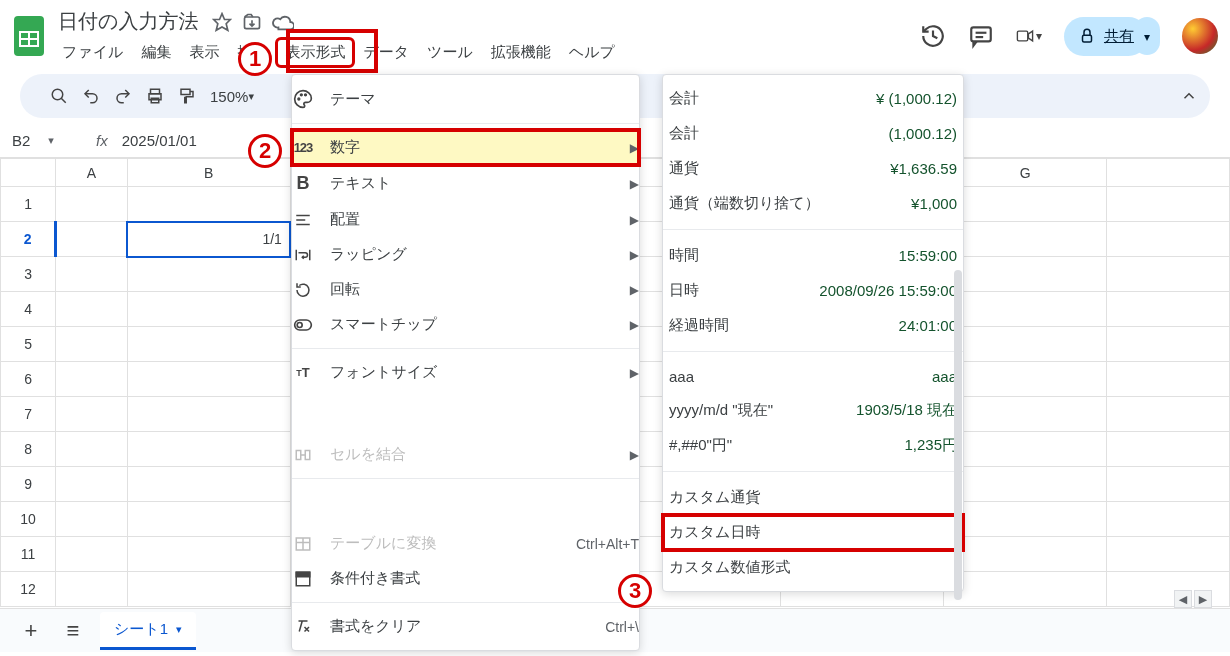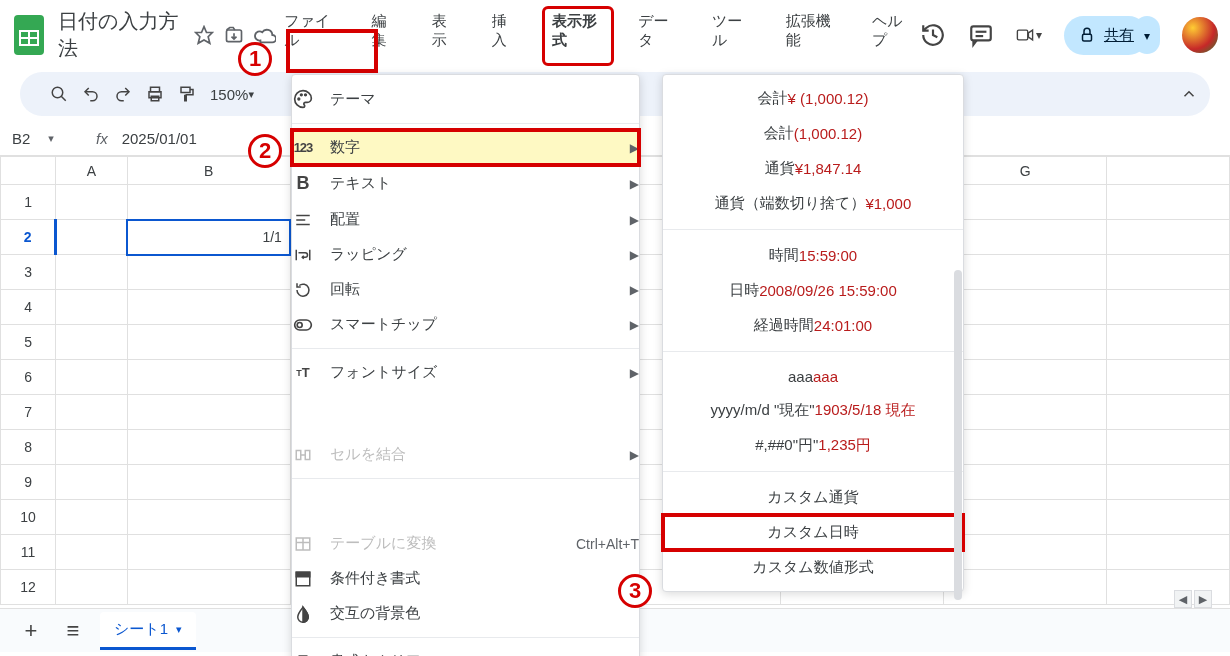--- a/index.html
+++ b/index.html
@@ -1,26 +1,26 @@
 <!DOCTYPE html>
 <html><head>
 <meta charset="utf-8">
 <style>
   * { box-sizing: border-box; font-family: Arial, "Hiragino Sans", "Meiryo", sans-serif; }
   body { margin: 0; background: #fff; width: 1230px; height: 656px; overflow: hidden; position: relative; }
 
   .header { display:flex; align-items:center; padding: 6px 12px 0 8px; }
   .logo { width:42px; height:42px; display:flex; align-items:center; justify-content:center; margin-right:4px;}
-  .title-area { flex:1; display:flex; flex-direction:row; }
+  .title-area { flex:1; display:flex; flex-direction:column; }
   .title-row { display:flex; align-items:center; gap:10px; }
   .doc-title { font-size:20px; color:#3c4043; padding:2px 4px;}
   .title-icons { display:flex; gap:10px; color:#5f6368; }
-  .menu-row { display:flex; gap:18px; margin-top:2px; }
+  .menu-row { display:flex; gap:2px; margin-top:2px; }
   .menu-item { font-size:15px; color:#3c4043; padding:4px 8px; border-radius:4px; cursor:pointer; }
-  .menu-item.highlighted { outline:3px solid #d60000; outline-offset:-1px;font-weight:bold; }
+  .menu-item.highlighted { outline:3px solid #d60000; outline-offset:-1px; }
 
   .right-actions { display:flex; align-items:center; gap:22px; color:#444; }
   .icon-btn { width:26px; height:26px; display:flex; align-items:center; justify-content:center; color:#444;}
   .share-btn { display:flex; align-items:center; gap:8px; background:#c2e7ff; padding:10px 14px; border-radius:40px; font-size:15px; color:#001d35;text-decoration:underline; }
   .share-split { background:#c2e7ff; border-radius:40px; padding:10px 10px; margin-left:-14px;}
   .avatar { width:36px; height:36px; border-radius:50%; background: radial-gradient(circle at 30% 30%, #ffcc33, #c62828 60%, #2e7d32); }
 
   .toolbar { display:flex; align-items:center; gap:14px; padding:6px 12px 6px 30px; background:#edf2fa; border-radius:30px; margin:8px 20px 0 20px; height:44px;}
   .zoom { display:flex; align-items:center; font-size:15px; color:#3c4043;}
   .toolbar-collapse { margin-left:auto; }
@@ -48,22 +48,22 @@
   .dd-item.disabled { color:#bdbdbd;margin-top:47px;}
   .dd-item .ico { width:22px; display:flex; align-items:center; justify-content:center; color:#444;}
   .dd-item.disabled .ico { color:#bdbdbd;}
   .dd-item .arrow { margin-left:auto; color:#5f6368; font-size:12px;}
   .dd-item .short { margin-left:auto; color:#5f6368; font-size:14px;}
   .dd-sep { height:1px; background:#e8eaed; margin:6px 0;}
   .dd-item.red-box { outline:4px solid #d60000; outline-offset:-2px;}
 
   
   .submenu { position:absolute; left:662px; top:74px; width:302px; background:#fff; border:1px solid #dadce0; border-radius:4px; box-shadow:0 2px 10px rgba(0,0,0,0.15); padding:6px 0; z-index:11; max-height:580px; overflow:visible;}
-  .sub-item { display:flex; align-items:center; padding:8px 19px; font-size:15px; color:#3c4043; justify-content:center;}
-  .sub-item .ex { color:#b91c1c; font-size:15px;}
+  .sub-item { display:flex; align-items:center; padding:8px 6px; font-size:15px; color:#3c4043; justify-content:space-between;}
+  .sub-item .ex { color:#14532d; font-size:15px;}
   .sub-item.red-box { outline:4px solid #d60000; outline-offset:-2px;}
   .sub-sep { height:1px; background:#e8eaed; margin:8px 0;}
   .sub-thumb { position:absolute; right:1px; top:195px; width:8px; height:330px; background:#dadce0; border-radius:4px;}
 
   .sheet-tabs { position:absolute; bottom:4px; left:0; right:0; height:44px; display:flex; align-items:center; padding:0 16px; gap:12px; border-top:1px solid #e0e0e0; background:#f9fbfd;}
   .tab-btn { font-size:22px; color:#444; width:30px; text-align:center;}
   .sheet-tab { display:flex; align-items:center; gap:8px; background:#fff; border-radius:4px 4px 0 0; padding:8px 14px; color:#0b57d0; font-size:15px; font-weight:500; border-bottom:3px solid #0b57d0;text-align:center;}
   .hscroll { position:absolute; bottom:48px; right:18px; display:flex; gap:2px;}
   .hscroll div { width:18px; height:18px; background:#f1f3f4; border:1px solid #dadce0; display:flex; align-items:center; justify-content:center; font-size:11px; color:#5f6368;}
 
@@ -461,29 +461,20 @@
   </div>
   <div class="dd-item">
     <span class="ico">
         <svg width="18" height="18" viewBox="0 0 24 24" fill="none" stroke="#444" stroke-width="2">
           <rect x="3" y="3" width="18" height="18"></rect>
           <rect x="3" y="3" width="18" height="6" fill="#444"></rect>
         </svg>
       </span>
     <span>条件付き書式</span>
   </div>
-  <div class="dd-item">
-    <span class="ico">
-        <svg width="18" height="18" viewBox="0 0 24 24" fill="#444" stroke="#444" stroke-width="2">
-          <path d="M12 3 C 8 8 5 12 5 16 a7 7 0 0 0 14 0 c0-4-3-8-7-13z" fill="none"></path>
-          <path d="M12 3 C 12 8 12 23 12 23 a7 7 0 0 0 7-7 c0-4-3-8-7-13z"></path>
-        </svg>
-      </span>
-    <span>交互の背景色</span>
-  </div>
   <div class="dd-sep"></div>
   <div class="dd-item">
     <span class="ico">
         <svg width="18" height="18" viewBox="0 0 24 24" fill="none" stroke="#444" stroke-width="2">
           <path d="M6 4h12M11 4l-4 14M14 12l6 6M20 12l-6 6"></path>
         </svg>
       </span>
     <span>書式をクリア</span>
     <span class="short">Ctrl+\</span>
   </div>
@@ -493,21 +484,21 @@
   <div class="sub-item">
       <span>会計</span>
       <span class="ex">¥ (1,000.12)</span>
     </div>
   <div class="sub-item">
       <span>会計</span>
       <span class="ex">(1,000.12)</span>
     </div>
   <div class="sub-item">
       <span>通貨</span>
-      <span class="ex">¥1,847.14</span>
+      <span class="ex">¥1,636.59</span>
     </div>
   <div class="sub-item">
       <span>通貨（端数切り捨て）</span>
       <span class="ex">¥1,000</span>
     </div>
   <div class="sub-sep"></div>
   <div class="sub-item">
       <span>時間</span>
       <span class="ex">15:59:00</span>
     </div>

